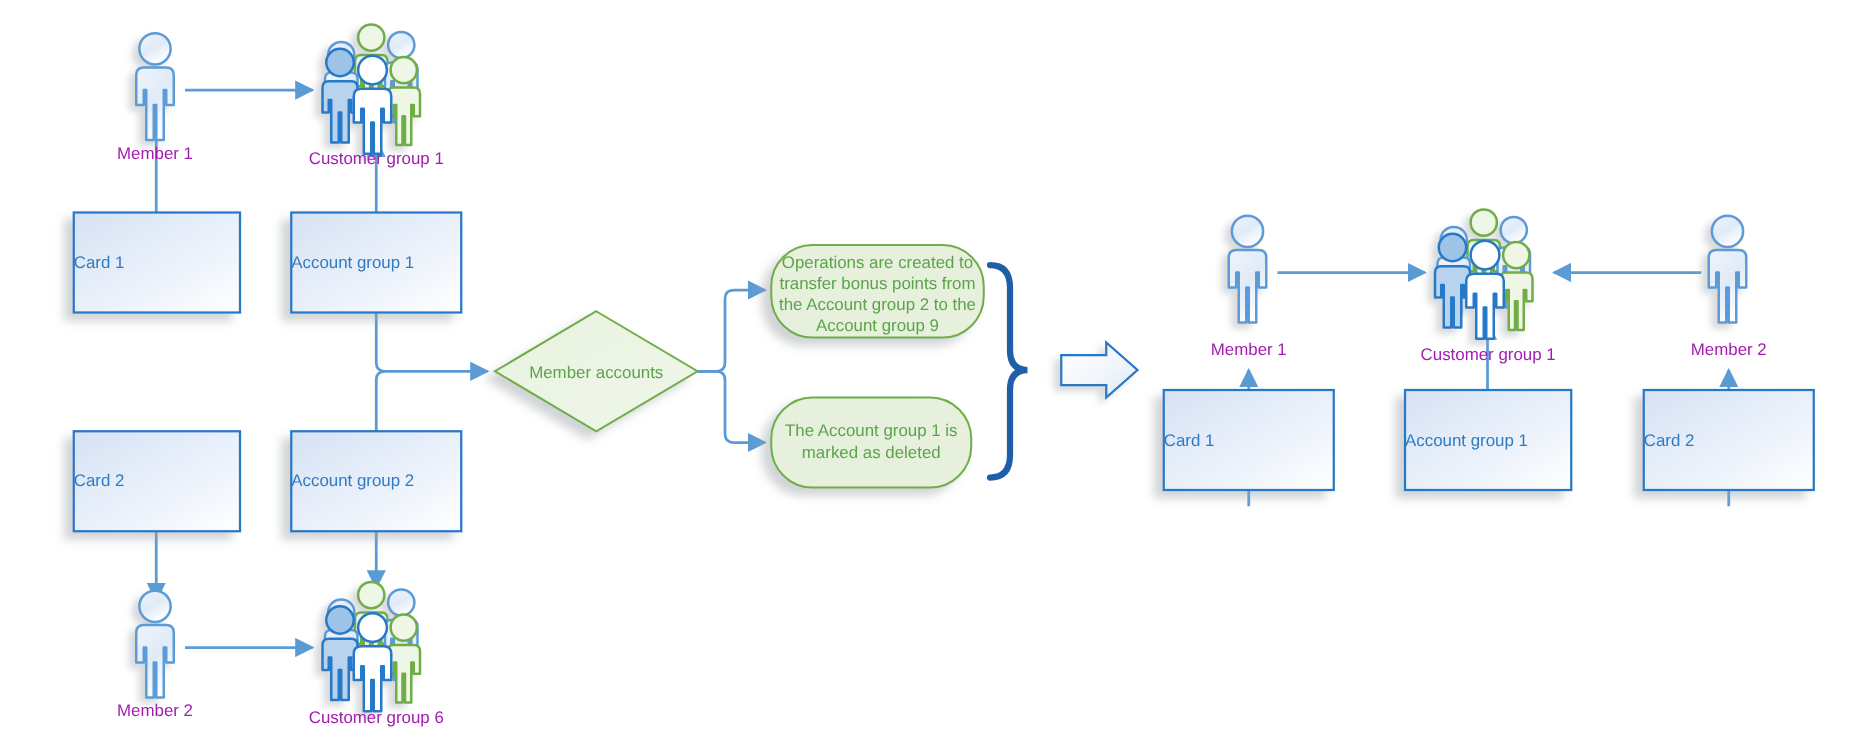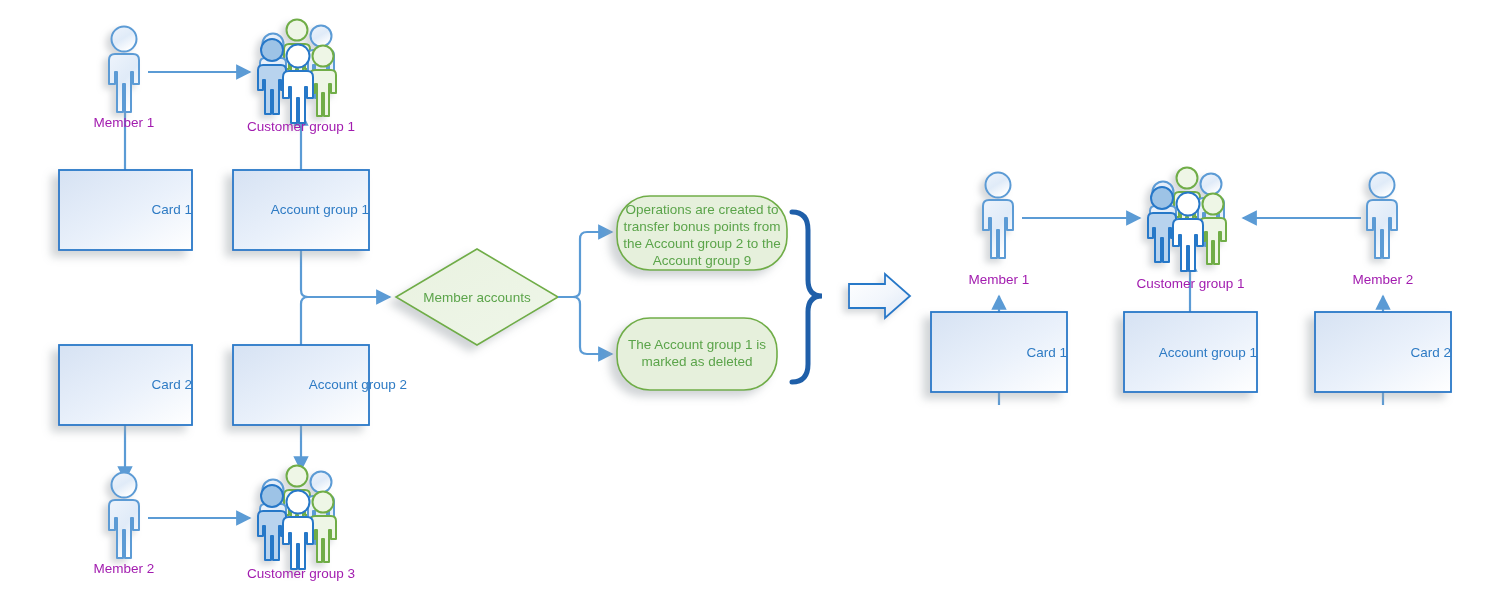--- a/index.html
+++ b/index.html
@@ -29,21 +29,21 @@
     position: absolute;
     color: #a21caf;
     font-size: 13.5px;
     text-align: center;
     white-space: nowrap;
   }
   .box-text {
     position: absolute;
     color: #2e7bc4;
     font-size: 13.5px;
-    text-align: right;
+    text-align: left;
     white-space: nowrap;
   }
   .green-text {
     position: absolute;
     color: #5ba44a;
     font-size: 13.5px;
     text-align: center;
     line-height: 17px;
   }
 </style>
@@ -295,26 +295,26 @@
         <path d="M 31 59 Q 31 53 37 53 L 55 53 Q 61 53 61 59 L 61 80 L 55 80 L 55 69
                  L 53 69 L 53 105 L 47 105 L 47 80 L 45 80 L 45 105 L 39 105 L 39 69
                  L 37 69 L 37 80 L 31 80 Z"></path>
       </g>
     </g>
   </svg>
 
   <div class="box-text" style="left:59px; top:202px; width:133px;">Card 1</div>
   <div class="box-text" style="left:233px; top:202px; width:136px;">Account group 1</div>
   <div class="box-text" style="left:59px; top:377px; width:133px;">Card 2</div>
-  <div class="box-text" style="left:233px; top:377px; width:138px;margin-left:36px;">Account group 2</div>
+  <div class="box-text" style="left:233px; top:377px; width:138px;">Account group 2</div>
 
   <div class="icon-caption" style="left:64px; top:115px; width:120px;">Member 1</div>
   <div class="icon-caption" style="left:233px; top:119px; width:136px;">Customer group 1</div>
   <div class="icon-caption" style="left:64px; top:561px; width:120px;">Member 2</div>
-  <div class="icon-caption" style="left:233px; top:566px; width:136px;">Customer group 3</div>
+  <div class="icon-caption" style="left:233px; top:566px; width:136px;">Customer group 6</div>
 
   <div class="green-text" style="left:407px; top:289px; width:140px;">Member accounts</div>
 
   <div class="green-text" style="left:622px; top:201px; width:160px;">Operations are created to transfer bonus points from the Account group 2 to the Account group 9</div>
   <div class="green-text" style="left:622px; top:336px; width:150px;">The Account group 1 is marked as deleted</div>
 
   <div class="box-text" style="left:931px; top:345px; width:136px;">Card 1</div>
   <div class="box-text" style="left:1124px; top:345px; width:133px;">Account group 1</div>
   <div class="box-text" style="left:1315px; top:345px; width:136px;">Card 2</div>
 

